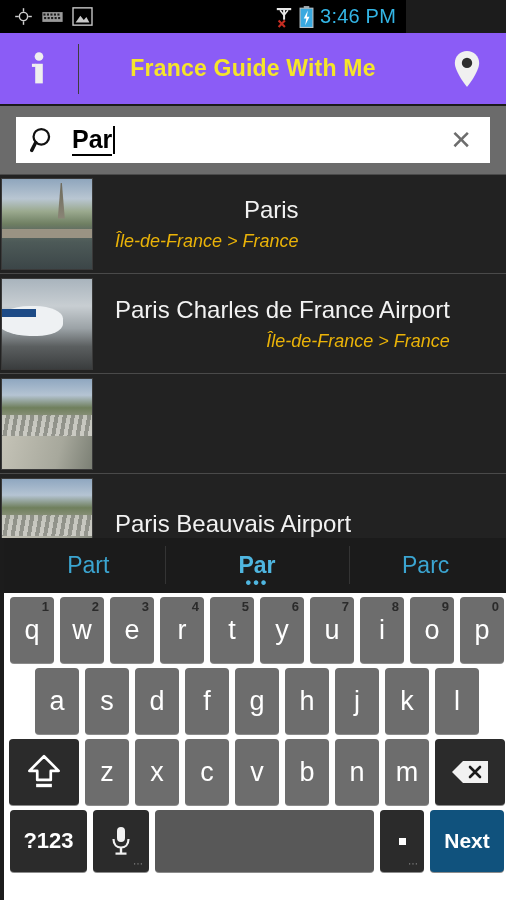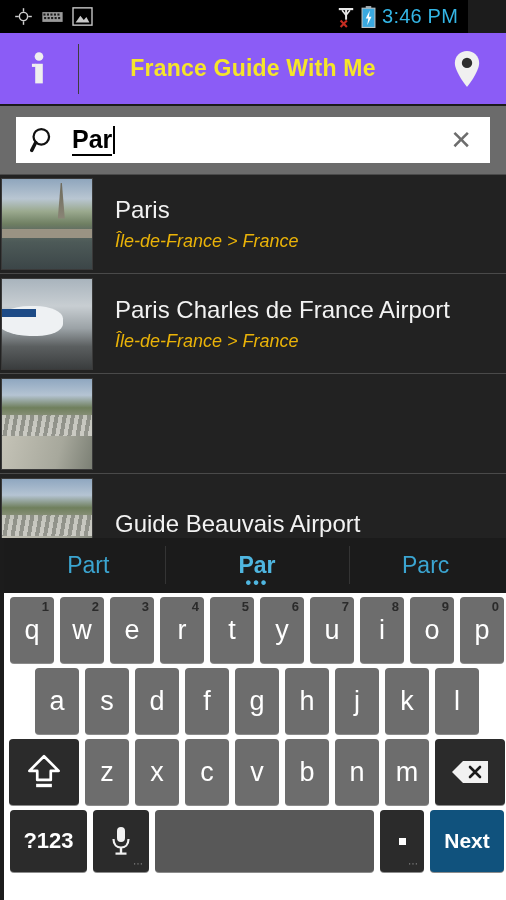--- a/index.html
+++ b/index.html
@@ -6,21 +6,21 @@
   html,body { background:#000; }
   body {
     width:506px; height:900px; overflow:hidden;
     font-family:"Liberation Sans", sans-serif;
     -webkit-font-smoothing:antialiased;
   }
   #screen { position:relative; width:506px; height:900px; background:#1c1c1c; overflow:hidden; }
 
   
   .statusbar {
-    position:absolute; top:0; left:0; width:468px; height:33px;
+    position:absolute; top:0; left:0; width:406px; height:33px;
     background:#000; display:flex; align-items:center;
   }
   .sb-left { display:flex; align-items:center; gap:9px; padding-left:14px; }
   .sb-right { margin-left:auto; display:flex; align-items:center; gap:6px; padding-right:10px; }
   .sb-time { color:#33b5e5; font-size:20px; letter-spacing:.2px; }
 
   
   .actionbar {
     position:absolute; top:33px; left:0; width:506px; height:72px;
     background:#8b5cf6; display:flex; align-items:center;
@@ -47,21 +47,21 @@
     margin-left:14px; font-size:25px; color:#000; font-weight:bold;
     border-bottom:2px solid #000; line-height:28px; padding-bottom:1px;
   }
   .caret { display:inline-block; width:2px; height:28px; background:#000;
            vertical-align:-6px; margin-left:1px; }
   .clear-x { margin-left:auto; color:#6d6d6d; font-size:26px; line-height:1;
              font-weight:300; padding-right:6px; }
 
   
   .list { position:absolute; top:174px; left:0; width:506px; height:364px;
-          background:#222222; overflow:hidden; }
+          background:#222222; overflow:hidden;text-align:right; }
   .row { position:relative; height:100px; display:flex; align-items:center;
          border-bottom:1px solid #4a4a4a; background:#222222; }
   .row:first-child { border-top:1px solid #4a4a4a; }
   .thumb { width:92px; height:92px; margin-left:1px; flex:none;
            border:1px solid #3a3a3a; position:relative; overflow:hidden; }
   .row-text { margin-left:22px; }
   .row-title { color:#f2f2f2; font-size:24px; line-height:30px; }
   .row-sub { color:#eab308; font-size:18px; line-height:24px; margin-top:4px;font-style:italic; }
 
   
@@ -242,21 +242,21 @@
       </div>
     </div>
 
     <div class="row">
       <div class="thumb th-town"></div>
     </div>
 
     <div class="row">
       <div class="thumb th-town"></div>
       <div class="row-text">
-        <div class="row-title">Guide Beauvais Airport</div>
+        <div class="row-title">Paris Beauvais Airport</div>
       </div>
     </div>
 
   </div>
 
   <div class="kb">
 
     <div class="suggest">
       <div class="sug-div" style="left:161px;"></div>
       <div class="sug-div" style="left:345px;"></div>

